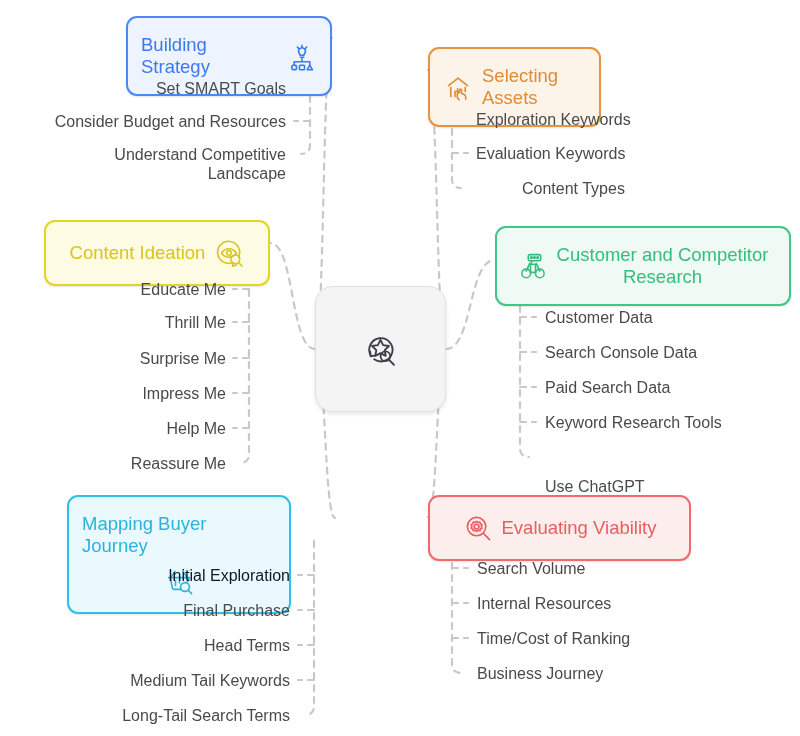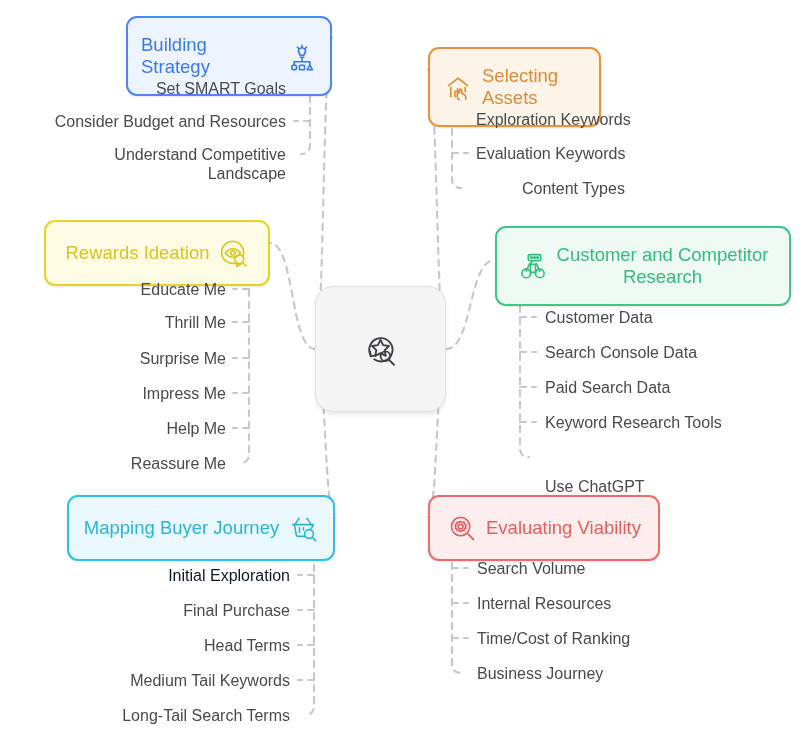--- a/index.html
+++ b/index.html
@@ -163,21 +163,21 @@
             <path d="M7.8 15.4v9.4M22.2 15.4v4.2"></path>
             <path d="M12 24.8v-5.6h3.4"></path>
             <path d="M14.6 16.8v4.6"></path>
             <path d="M16.6 20.2v-2.1a1 1 0 0 1 2 0v3.4l2.6 1.1c1 .45 1.5 1.3 1.5 2.4v2.2"></path>
             <path d="M16.6 20.2c-1.6.4-2.4 1.5-2.4 3.1v1.2c0 1.6.8 2.6 2.1 3.2"></path>
           </svg>
         </span>
         <span class="node-label" style="color: rgb(224, 138, 51);">Selecting Assets</span>
       </div>
       <div class="node-box" style="left: 44px; top: 220px; width: 226px; min-height: 46px; background: rgb(253, 251, 227); border-color: rgb(232, 211, 33); justify-content: center;">
-        <span class="node-label" style="color: rgb(217, 197, 28);">Rewards Ideation</span>
+        <span class="node-label" style="color: rgb(217, 197, 28);">Content Ideation</span>
         <span class="node-icon">
           <svg viewBox="0 0 30 30" fill="none" stroke="#d9c51c" stroke-width="1.6" stroke-linecap="round" stroke-linejoin="round">
             <path d="M24.6 18.9A11 11 0 1 0 19 24.4l-.4 3.9 4-1.5"></path>
             <path d="M7.6 15c1.9-2.9 4.4-4.3 7.4-4.3s5.5 1.4 7.4 4.3c-1.9 2.9-4.4 4.3-7.4 4.3S9.5 17.9 7.6 15z"></path>
             <circle cx="15" cy="15" r="2.3"></circle>
             <circle cx="21.3" cy="21.3" r="4.4"></circle>
             <path d="M24.5 24.5 28 28"></path>
           </svg>
         </span>
       </div>
@@ -192,34 +192,34 @@
             <path d="M11.6 12.6 8.2 20.1"></path>
             <path d="M18.4 12.6l3.4 7.5"></path>
             <path d="M12.5 13.2h5v8.2h-5z"></path>
             <circle cx="8.2" cy="22.4" r="4.3"></circle>
             <circle cx="21.8" cy="22.4" r="4.3"></circle>
           </svg>
         </span>
         <span class="node-label" style="color: rgb(53, 189, 126); text-align: center;">Customer and Competitor
 Research</span>
       </div>
-      <div class="node-box" style="left: 67px; top: 495px; width: 268px; min-height: 46px; background: rgb(233, 249, 253); border-color: rgb(47, 192, 232); justify-content: center;">
+      <div class="node-box" style="left: 67px; top: 495px; width: 224px; min-height: 46px; background: rgb(233, 249, 253); border-color: rgb(47, 192, 232); justify-content: center; flex-direction: column;">
         <span class="node-label" style="color: rgb(43, 179, 221);">Mapping Buyer Journey</span>
         <span class="node-icon">
           <svg viewBox="0 0 30 30" fill="none" stroke="#2bb3dd" stroke-width="1.6" stroke-linecap="round" stroke-linejoin="round">
             <path d="M4.6 11.6h20.8l-2.2 4.3"></path>
             <path d="M6.8 11.6 11 5.4M23.2 11.6 19 5.4"></path>
             <path d="M6.4 11.6l1.9 10.2a2 2 0 0 0 2 1.6h6"></path>
             <path d="M11.5 14.8v4.6M15.4 14.8v2.2"></path>
             <circle cx="21" cy="21" r="4.4"></circle>
             <path d="M24.2 24.2 27.6 27.6"></path>
           </svg>
         </span>
       </div>
-      <div class="node-box" style="left: 428px; top: 495px; width: 232px; min-height: 44px; background: rgb(253, 238, 238); border-color: rgb(239, 107, 107); justify-content: center;">
+      <div class="node-box" style="left: 428px; top: 495px; width: 263px; min-height: 44px; background: rgb(253, 238, 238); border-color: rgb(239, 107, 107); justify-content: center;">
         <span class="node-icon">
           <svg viewBox="0 0 30 30" fill="none" stroke="#e85d5d" stroke-width="1.6" stroke-linecap="round" stroke-linejoin="round">
             <circle cx="13.6" cy="13.6" r="9.2"></circle>
             <path d="M20.4 20.4 26.6 26.6"></path>
             <path d="M13.6 8.4l1.5 1.1 1.8-.45.55 1.8 1.65.9-.85 1.65.85 1.65-1.65.9-.55 1.8-1.8-.45-1.5 1.1-1.5-1.1-1.8.45-.55-1.8-1.65-.9.85-1.65-.85-1.65 1.65-.9.55-1.8 1.8.45z"></path>
             <circle cx="13.6" cy="13.6" r="2.4"></circle>
           </svg>
         </span>
         <span class="node-label" style="color: rgb(232, 93, 93);">Evaluating Viability</span>
       </div>

